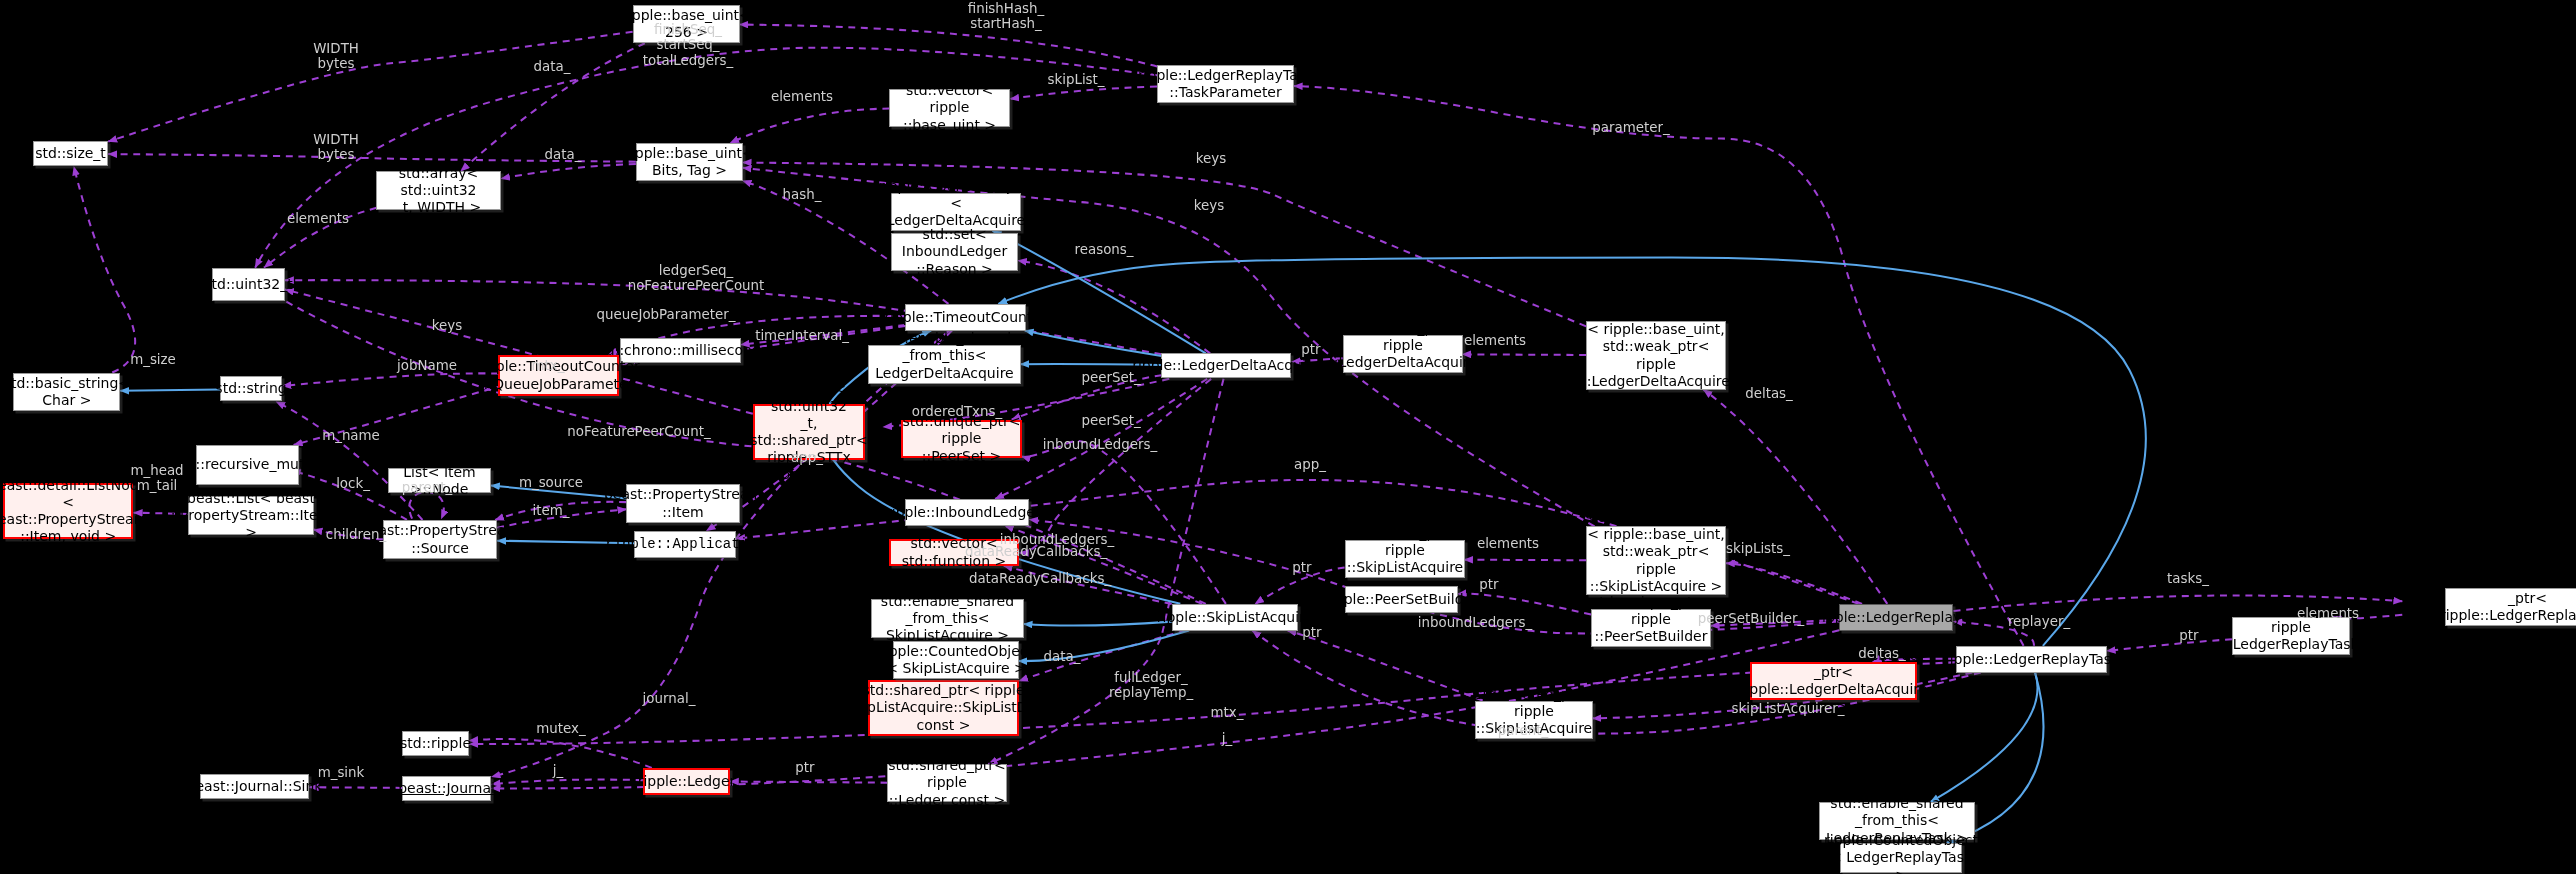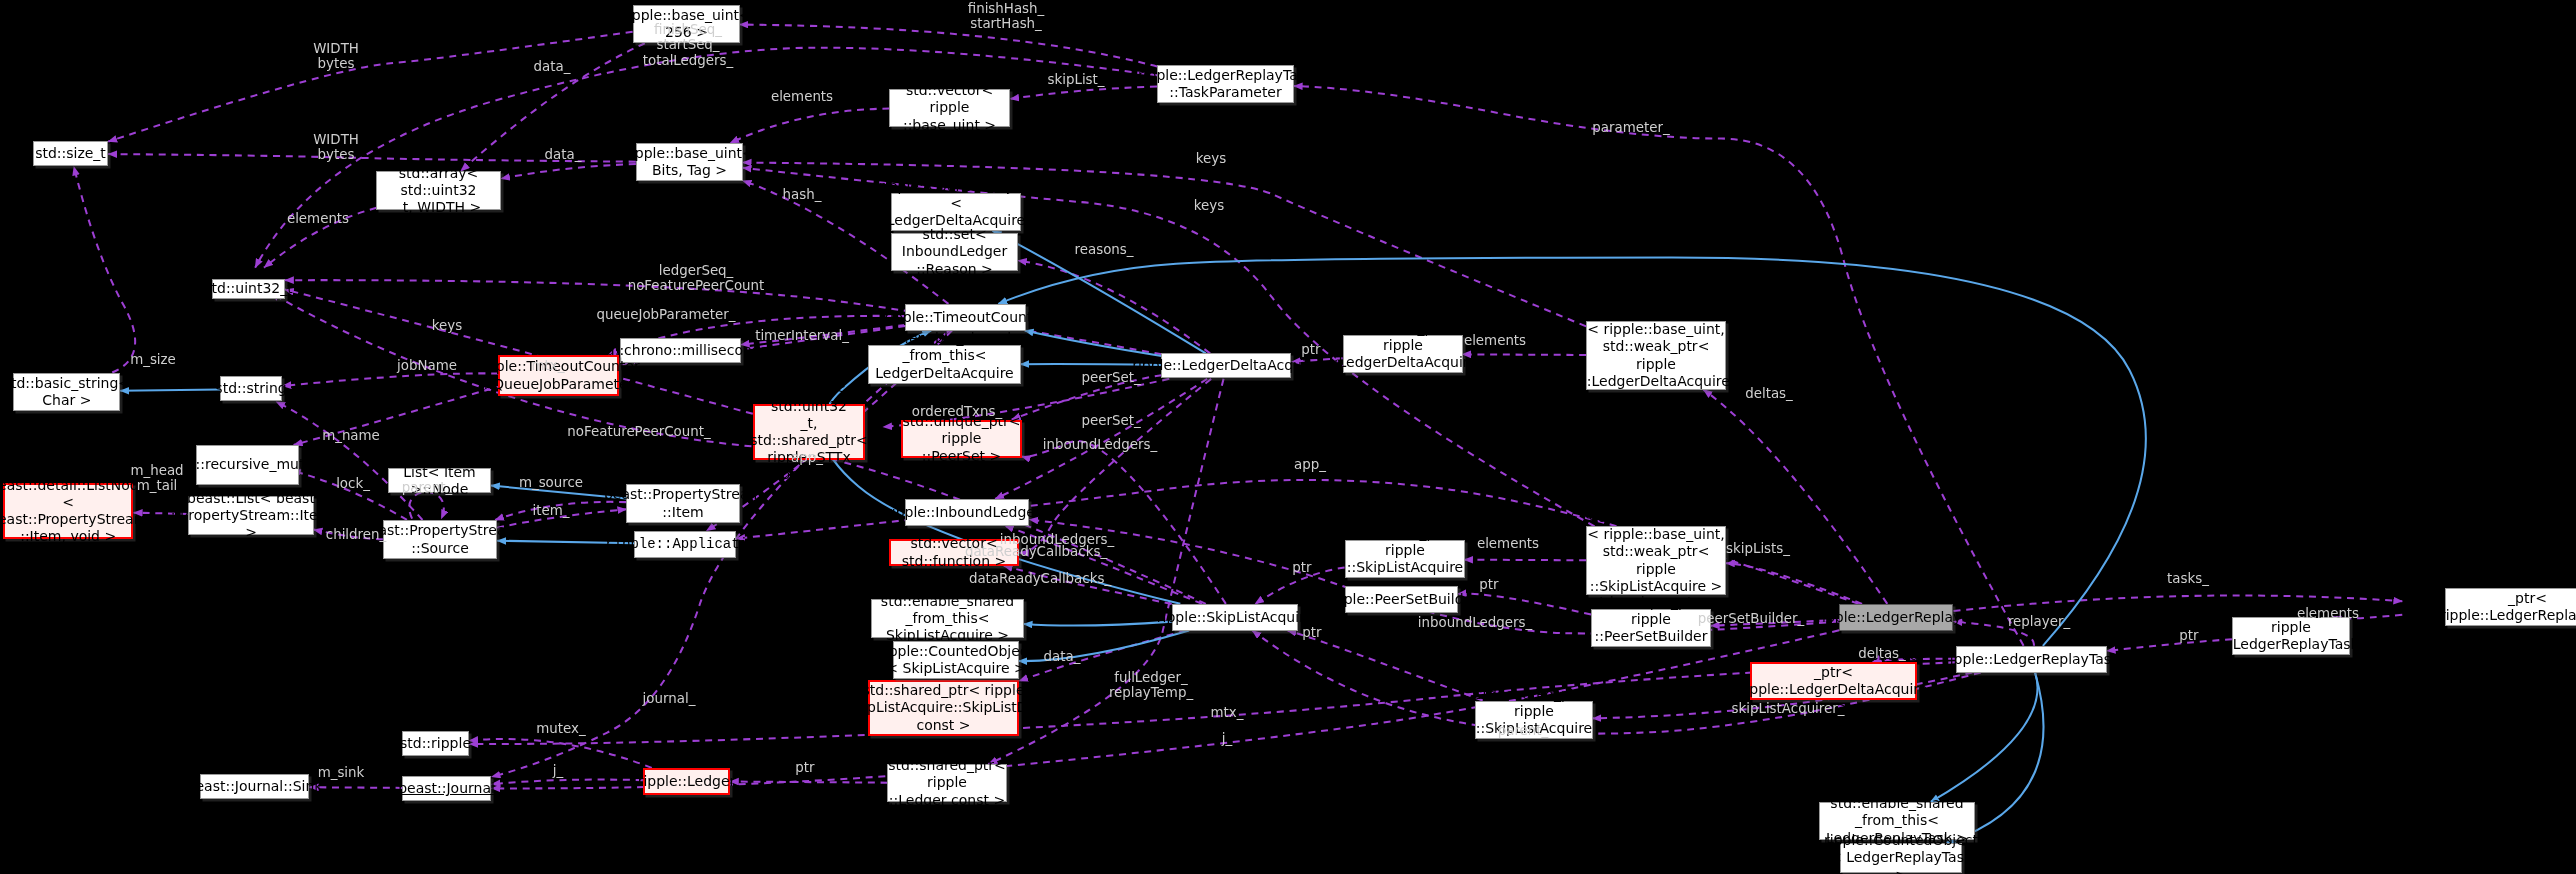--- a/index.html
+++ b/index.html
@@ -111,21 +111,21 @@
       <div class="node" style="left: 633px; top: 5.1px; width: 107px; height: 38px;">ripple::base_uint&lt;
 256 &gt;</div>
       <div class="node" style="left: 376px; top: 171px; width: 125px; height: 39px;">std::array&lt; std::uint32
 _t, WIDTH &gt;</div>
       <div class="node" style="left: 636px; top: 143px; width: 107px; height: 38px;">ripple::base_uint&lt;
 Bits, Tag &gt;</div>
       <div class="node" style="left: 889px; top: 89px; width: 121px; height: 38px;">std::vector&lt; ripple
 ::base_uint &gt;</div>
       <div class="node" style="left: 1157px; top: 65px; width: 137px; height: 38px;">ripple::LedgerReplayTask
 ::TaskParameter</div>
-      <div class="node" style="left: 212px; top: 279px; width: 73px; height: 20px;">std::uint32_t</div>
+      <div class="node" style="left: 212px; top: 268px; width: 73px; height: 33px;">std::uint32_t</div>
       <div class="node" style="left: 891px; top: 193px; width: 130px; height: 38px;">ripple::CountedObject
 &lt; LedgerDeltaAcquire &gt;</div>
       <div class="node" style="left: 891px; top: 233px; width: 127px; height: 38px;">std::set&lt; InboundLedger
 ::Reason &gt;</div>
       <div class="node" style="left: 905px; top: 304px; width: 121px; height: 27px;">ripple::TimeoutCounter</div>
       <div class="node" style="left: 620px; top: 338px; width: 121px; height: 25.4px;">std::chrono::milliseconds</div>
       <div class="node red" style="left: 498px; top: 355px; width: 121px; height: 41px;">ripple::TimeoutCounter
 ::QueueJobParameter</div>
       <div class="node" style="left: 13.4px; top: 373px; width: 107px; height: 38px;">std::basic_string&lt;
 Char &gt;</div>

